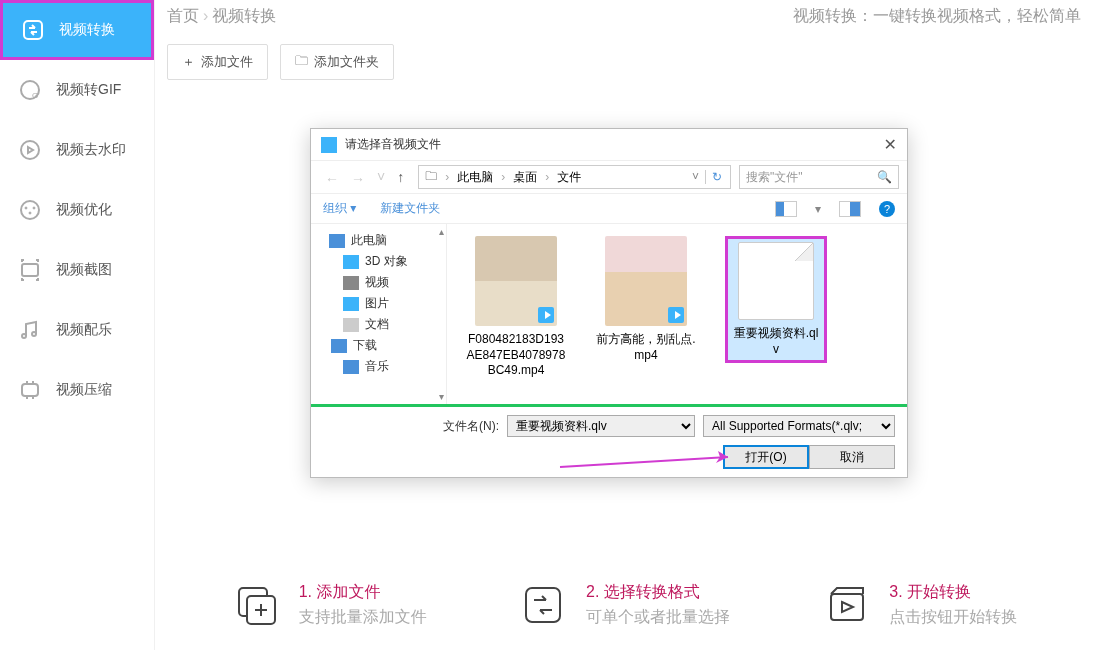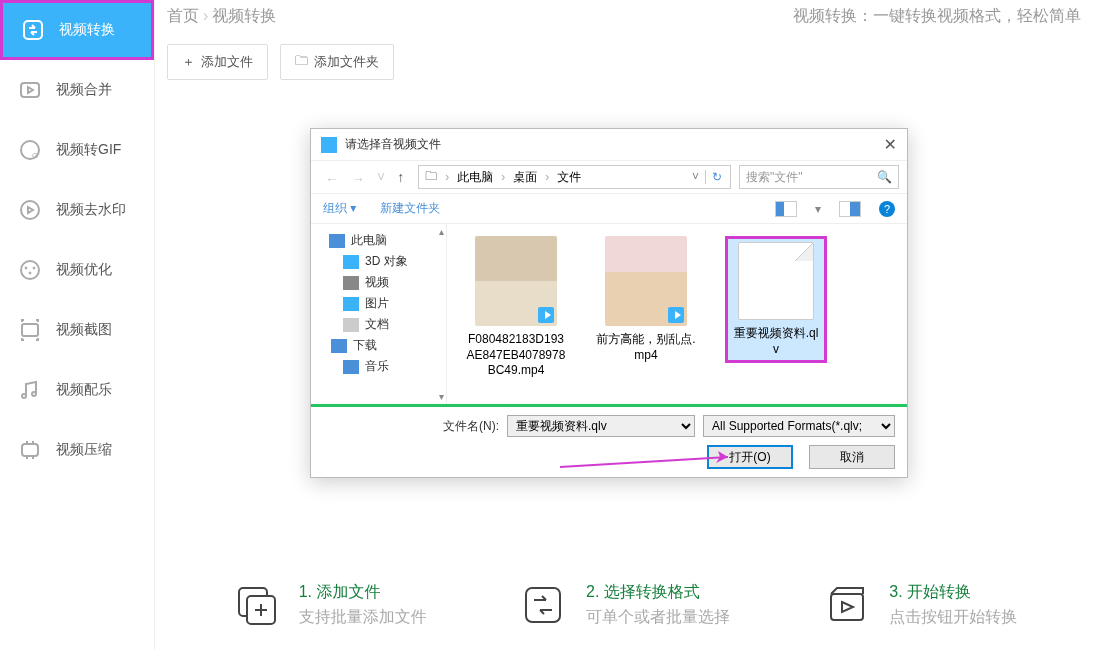--- a/index.html
+++ b/index.html
@@ -21,21 +21,21 @@
 
 .toolbar { padding: 12px 12px; display: flex; gap: 12px; }
 .tbtn { border: 1px solid #ddd; background: #fff; padding: 6px 14px; font-size: 13px; color: #555; display: flex; align-items: center; gap: 6px; border-radius: 2px; cursor: pointer; }
 
 .content { flex: 1; position: relative; }
 
 .steps { position: absolute; bottom: 20px; left: 0; right: 0; display: flex; justify-content: space-around; padding: 0 30px; }
 .step { display: flex; align-items: center; gap: 18px; }
 .step-icon { width: 50px; height: 50px; display: flex; align-items: center; justify-content: center; }
 .step-icon svg { stroke: #444; fill: none; stroke-width: 2; }
-.step-text h3 { font-size: 16px; color: #15803d; font-weight: 400; margin-bottom: 4px; }
+.step-text h3 { font-size: 16px; color: #be185d; font-weight: 400; margin-bottom: 4px; }
 .step-text p { font-size: 16px; color: #aaa; text-align: right; }
 
 
 .dialog { position: absolute; left: 310px; top: 128px; width: 598px; border: 1px solid #bbb; background: #fff; box-shadow: 0 4px 20px rgba(0,0,0,0.2); }
 .dlg-title { display: flex; align-items: center; padding: 6px 10px; font-size: 12px; color: #333; border-bottom: 1px solid #eee; }
 .dlg-title .app-ico { width: 16px; height: 16px; background: #3bb3fa; margin-right: 8px; }
 .dlg-title .x { margin-left: auto; font-size: 16px; cursor: pointer; color: #555; }
 .dlg-nav { display: flex; align-items: center; padding: 4px 8px; border-bottom: 1px solid #eee; }
 .dlg-nav .arrow { color: #ccc; padding: 4px 6px; font-size: 14px; }
 .dlg-nav .arrow.up { color: #555; }
@@ -67,49 +67,40 @@
 .file.sel .thumb::after { content: ""; position: absolute; top: 0; right: 0; width: 18px; height: 18px; background: linear-gradient(135deg, transparent 48%, #ccc 48%, #ccc 52%, #f0f0f0 52%); }
 .file.sel { background: #cce8ff; }
 .file .fname { word-break: break-all; line-height: 1.3; }
 
 .dlg-foot { padding: 8px 12px; border-top: 3px solid #22c55e; }
 .fn-row { display: flex; align-items: center; gap: 8px; font-size: 12px; margin-bottom: 8px; }
 .fn-row .lbl { color: #333; }
 .fn-row .combo { border: 1px solid #aaa; height: 22px; font-size: 12px; padding: 0 4px; }
 .fn-row .combo.name { flex: 1; }
 .fn-row .combo.filter { width: 192px; }
-.btn-row { display: flex; justify-content: flex-end; gap: 16px; margin-top: 4px; }
+.btn-row { display: flex; justify-content: flex-end; gap: 0; margin-top: 4px; }
 .dlg-btn { width: 86px; height: 24px; border: 1px solid #aaa; background: #e8e8e8; font-size: 12px; cursor: pointer; }
 .dlg-btn.open { border: 2px solid #0a84d9; background: #e8e8e8; }
 
 .arrow-annot { position: absolute; left: 560px; top: 455px; width: 180px; height: 14px; pointer-events: none; }
 .arrow-annot svg { overflow: visible; }
 </style>
 </head>
 <body>
 
 <div class="app">
   <div class="sidebar">
     <div class="sidebar-item active">
       <span class="ic">
           <svg width="24" height="24" viewBox="0 0 24 24">
             <rect x="3" y="3" width="18" height="18" rx="4" stroke-width="2"></rect>
             <path d="M8 10 L14 10 M14 10 L11 7 M10 14 L16 14 M10 14 L13 17" stroke-width="2"></path>
           </svg>
         </span>
       <span>视频转换</span>
-    </div>
-    <div class="sidebar-item">
-      <span class="ic">
-          <svg width="24" height="24" viewBox="0 0 24 24">
-            <rect x="3" y="5" width="18" height="14" rx="3" stroke-width="2"></rect>
-            <path d="M10 9 L15 12 L10 15 Z" stroke-width="2"></path>
-          </svg>
-        </span>
-      <span>视频合并</span>
     </div>
     <div class="sidebar-item">
       <span class="ic">
           <svg width="24" height="24" viewBox="0 0 24 24">
             <circle cx="12" cy="12" r="9" stroke-width="2"></circle>
             <text x="14" y="20" font-size="8" fill="#aaa" stroke="none">G</text>
           </svg>
         </span>
       <span>视频转GIF</span>
     </div>

